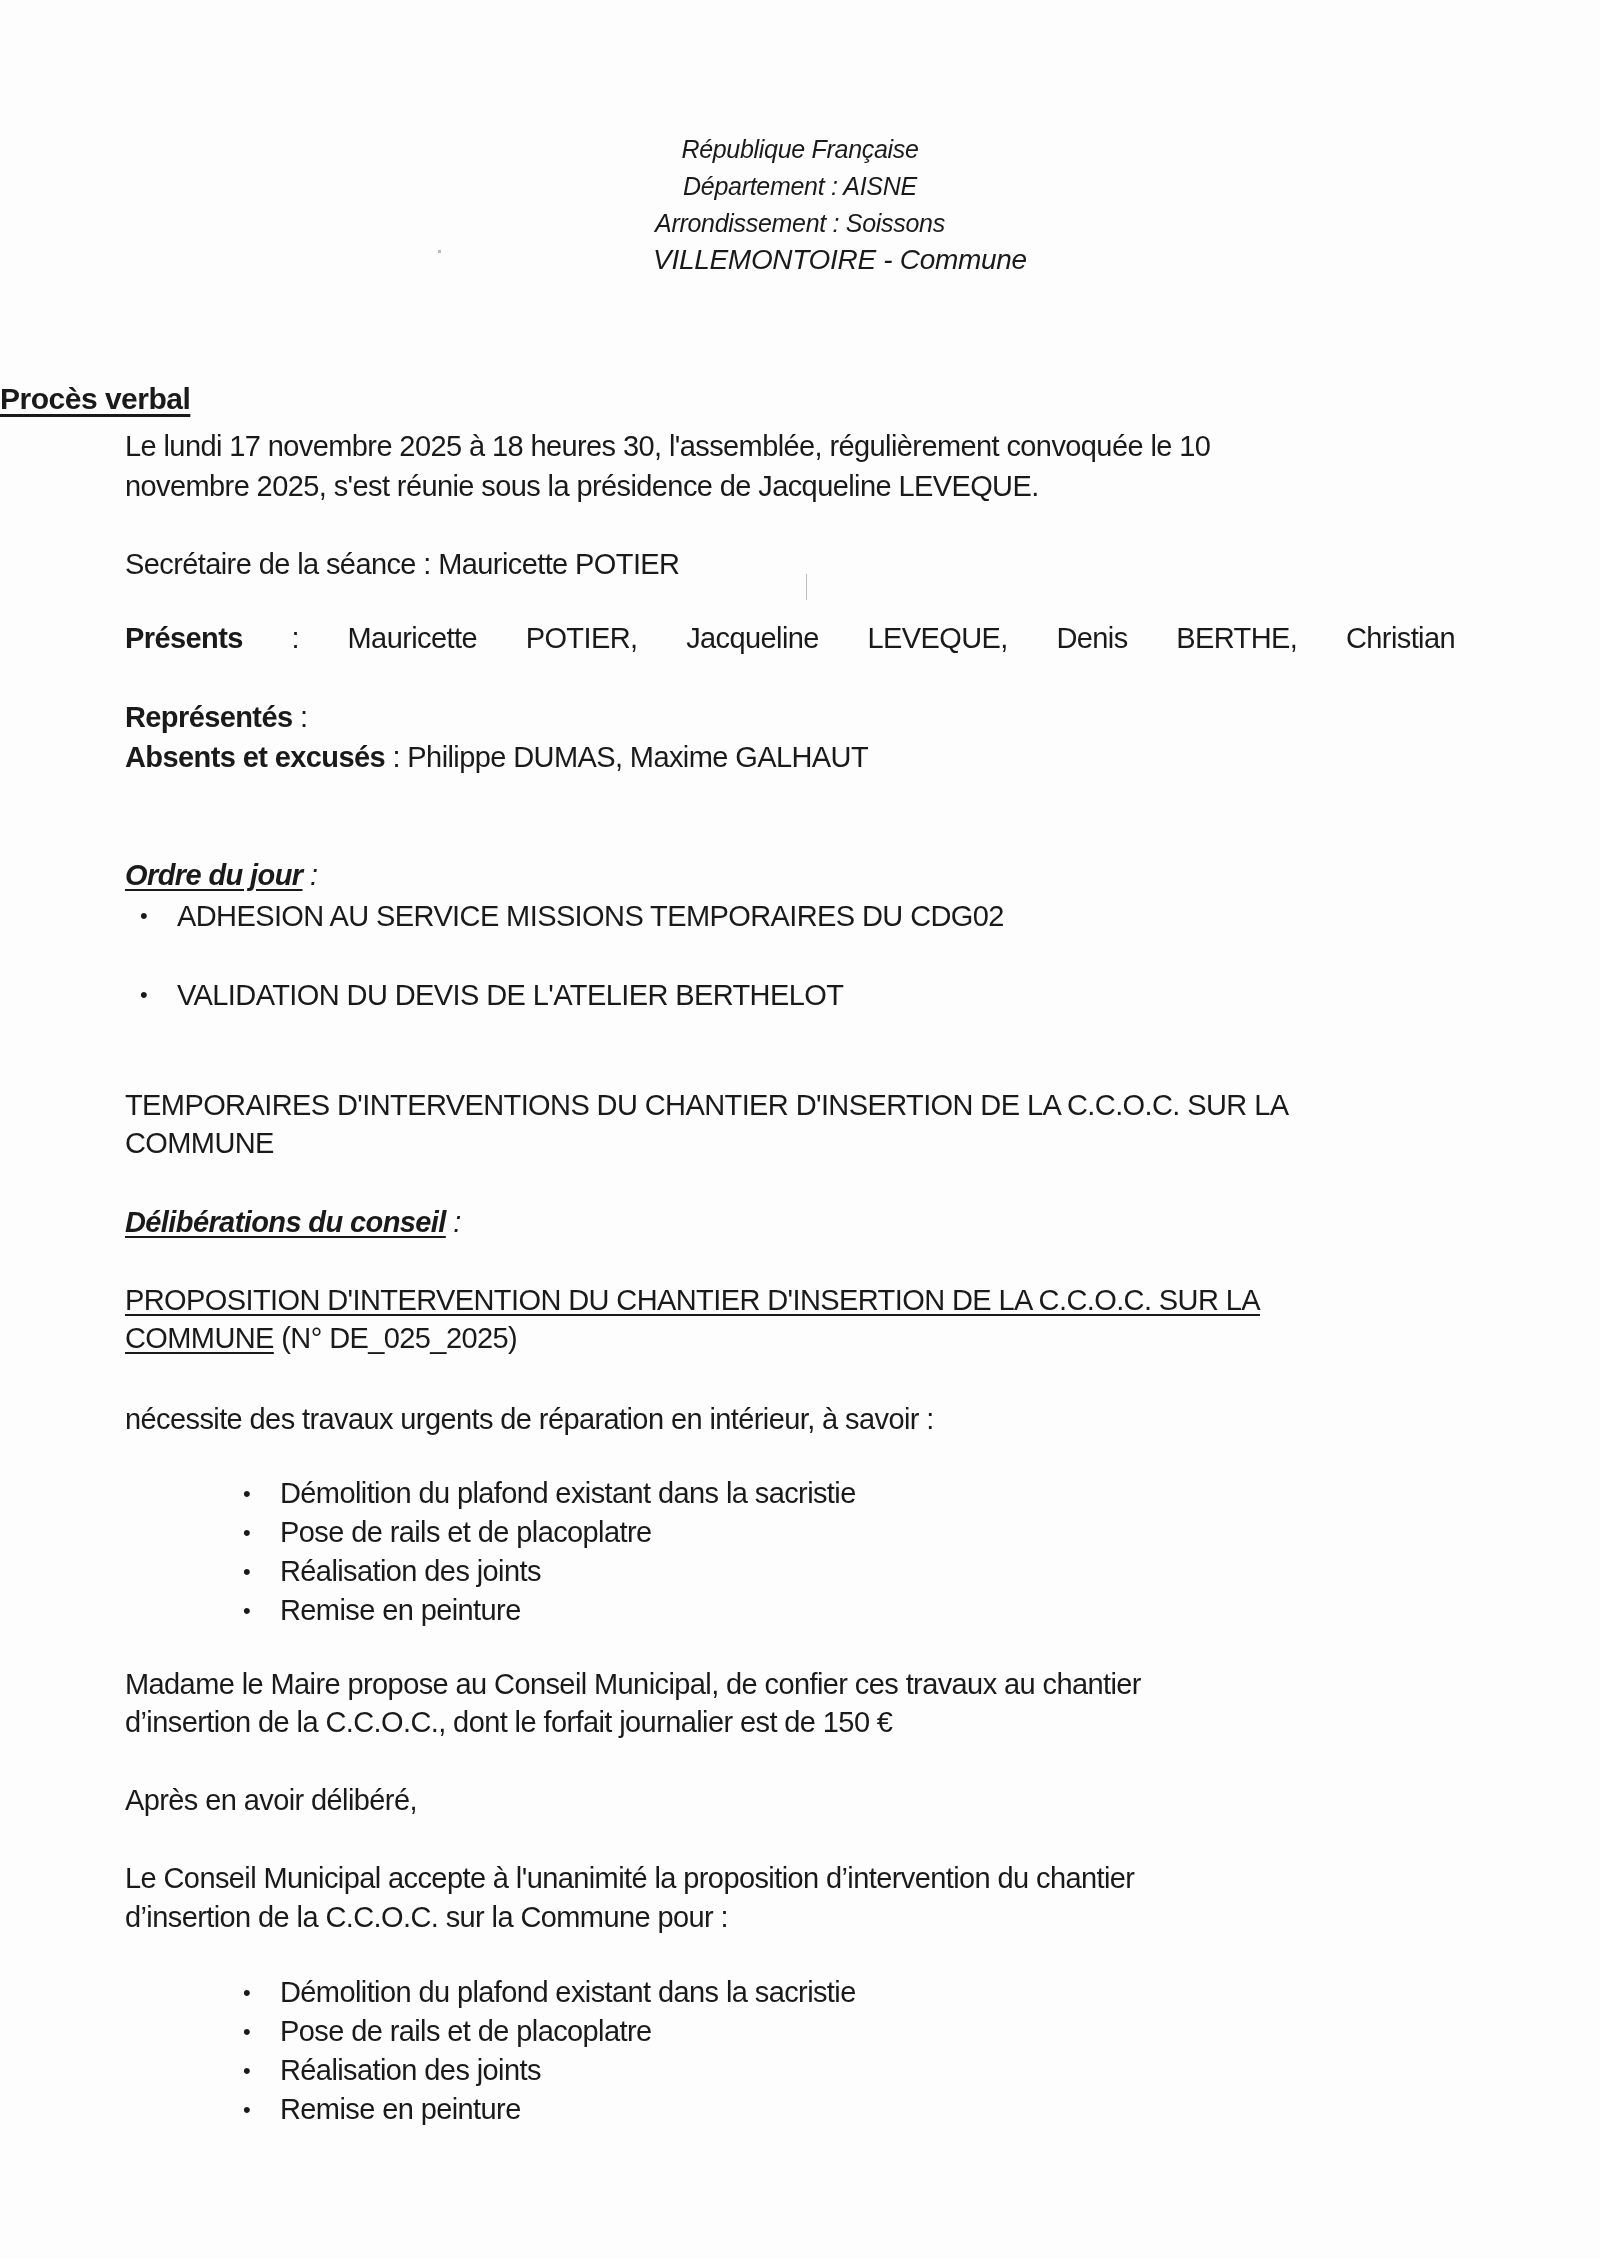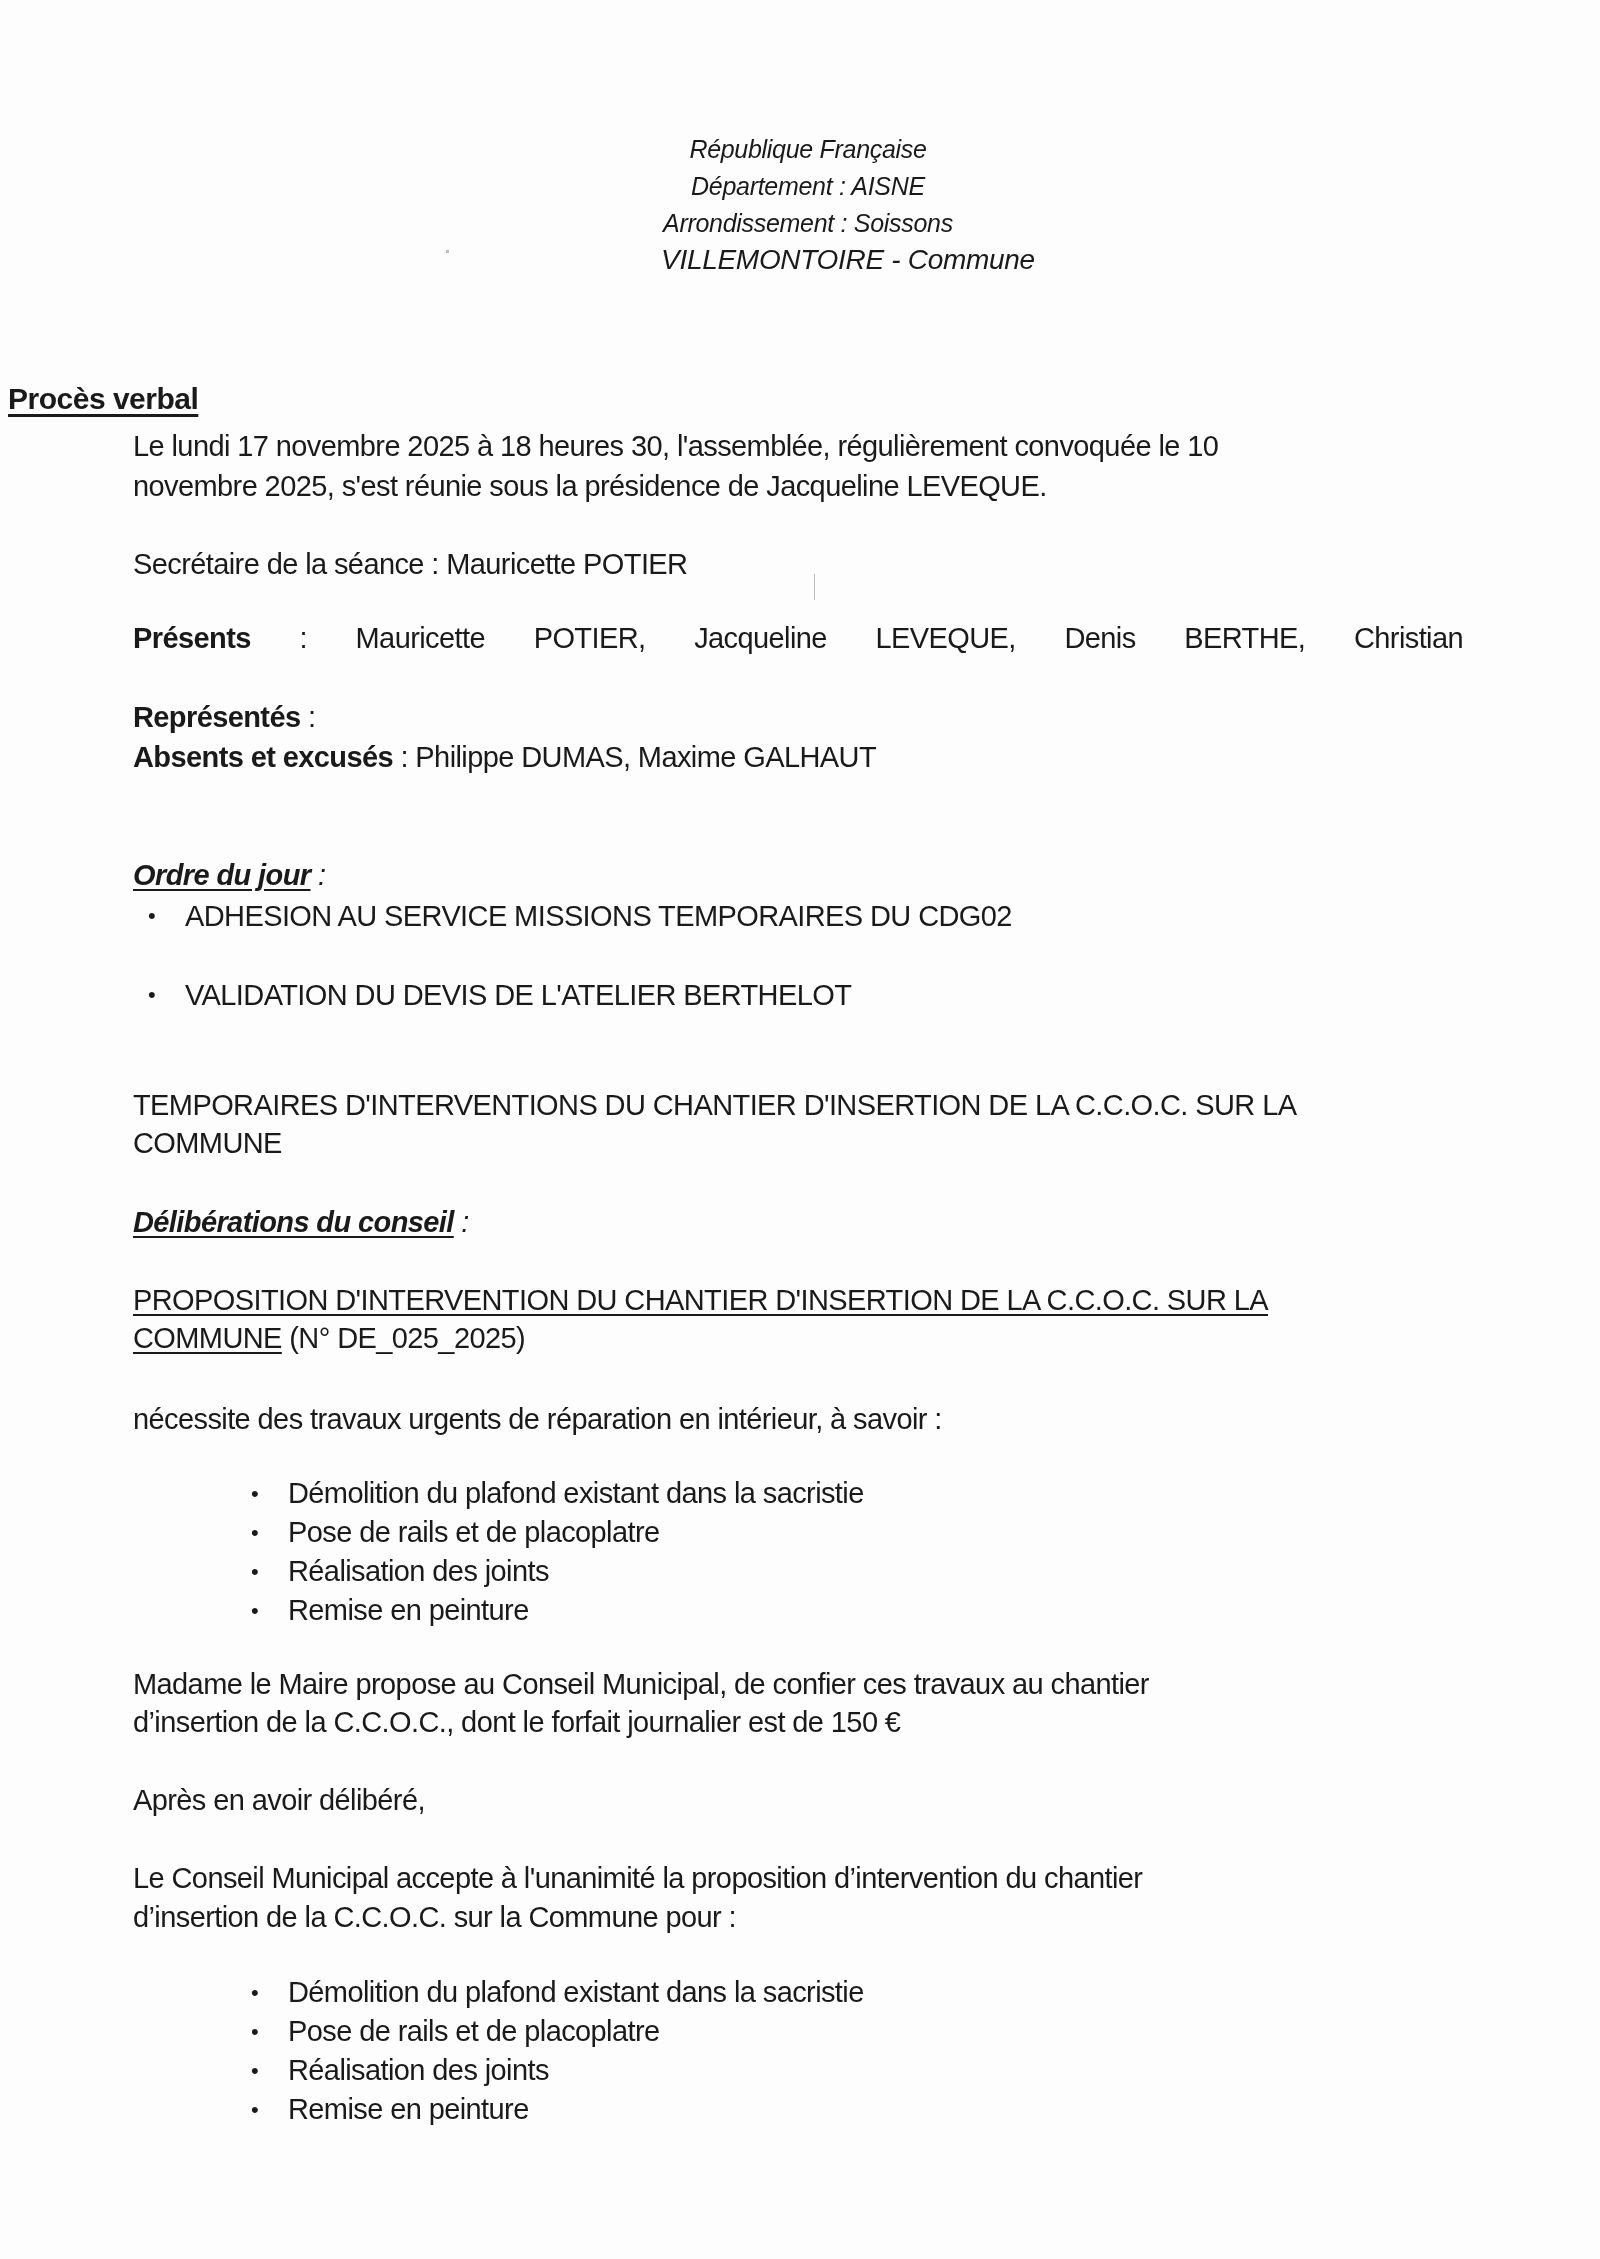--- a/index.html
+++ b/index.html
@@ -4,21 +4,21 @@
 <style>
   html, body { margin: 0; padding: 0; }
   body {
     width: 1600px; height: 2259px;
     background: #fdfdfd;
     color: #1a1a1a;
     font-family: "Liberation Sans", sans-serif;
     position: relative;
     overflow: hidden;
   }
-  .page { position: absolute; left: 8px; top: 0; width: 1472px; height: 2259px; }
+  .page { position: absolute; left: 0; top: 0; width: 1472px; height: 2259px; }
   .hdr {
     position: absolute; left: 0; width: 1600px; text-align: center;
     font-style: italic; font-size: 25px; letter-spacing: -0.3px;
   }
   .hdr.big { font-size: 28px; padding-left: 40px; }
   .title {
     position: absolute; left: 0; width: 1600px; 
     font-weight: bold; font-size: 30px; text-decoration: underline;
     text-underline-offset: 5px; letter-spacing: -0.5px;
   }

